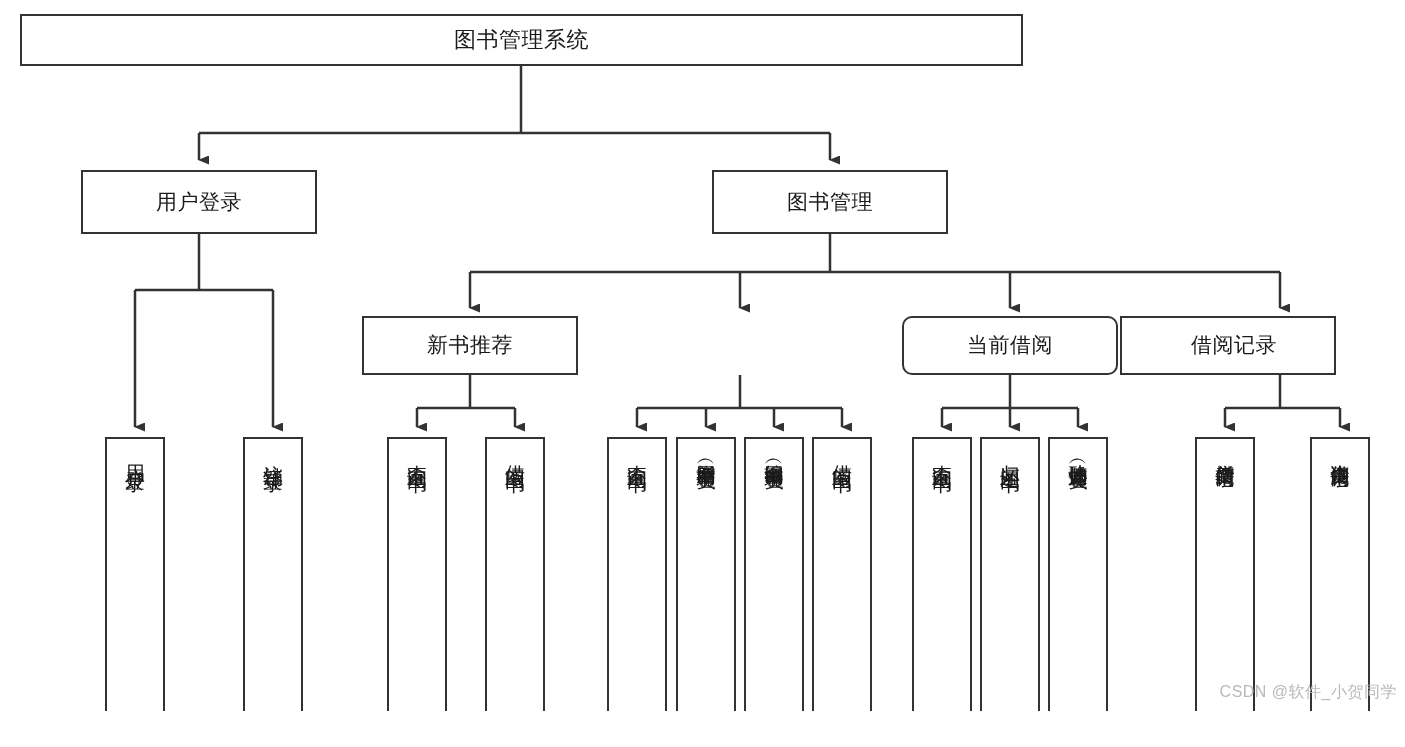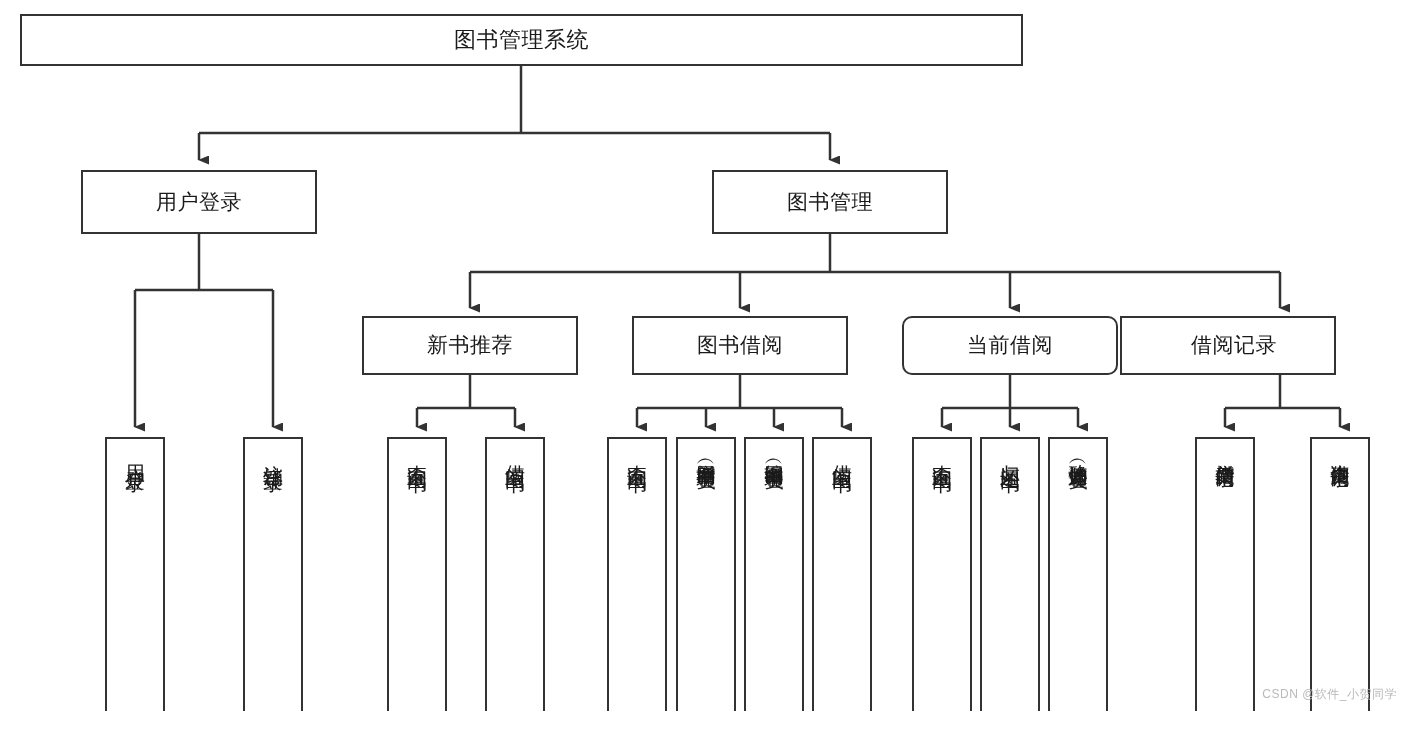--- a/index.html
+++ b/index.html
@@ -59,21 +59,21 @@
     white-space: nowrap;
   }
   .node.leaf.tall-text .node-label {
     font-size: 19px;
     letter-spacing: 1px;
   }
   #watermark {
     position: absolute;
     right: 8px;
     bottom: 8px;
-    font-size: 12px;
+    font-size: 16px;
     color: #b9b9b9;
     z-index: 5;
     white-space: nowrap;
     letter-spacing: 0.5px;
   }
 </style>
 </head>
 <body>
 
 <div id="diagram-root">
@@ -135,23 +135,20 @@
   <div class="node level1" style="left:81px; top:170px; width:236px; height:64px;">
     <span class="node-label">用户登录</span>
   </div>
   <div class="node level1" style="left:712px; top:170px; width:236px; height:64px;text-align:right;">
     <span class="node-label">图书管理</span>
   </div>
 
   <div class="node level2" style="left:362px; top:316px; width:216px; height:59px;justify-content:center;">
     <span class="node-label">新书推荐</span>
   </div>
-  <div class="node level2" style="left:632px; top:316px; width:216px; height:59px;">
-    <span class="node-label">图书借阅</span>
-  </div>
   <div class="node level2" style="left:902px; top:316px; width:216px; height:59px;border-radius:10px;">
     <span class="node-label">当前借阅</span>
   </div>
   <div class="node level2" style="left:1120px; top:316px; width:216px; height:59px;padding-left:12px;">
     <span class="node-label">借阅记录</span>
   </div>
 
   <div class="node leaf" style="left:105px; top:437px; width:60px; height:299px;">
     <span class="node-label">用户登录</span>
   </div>

